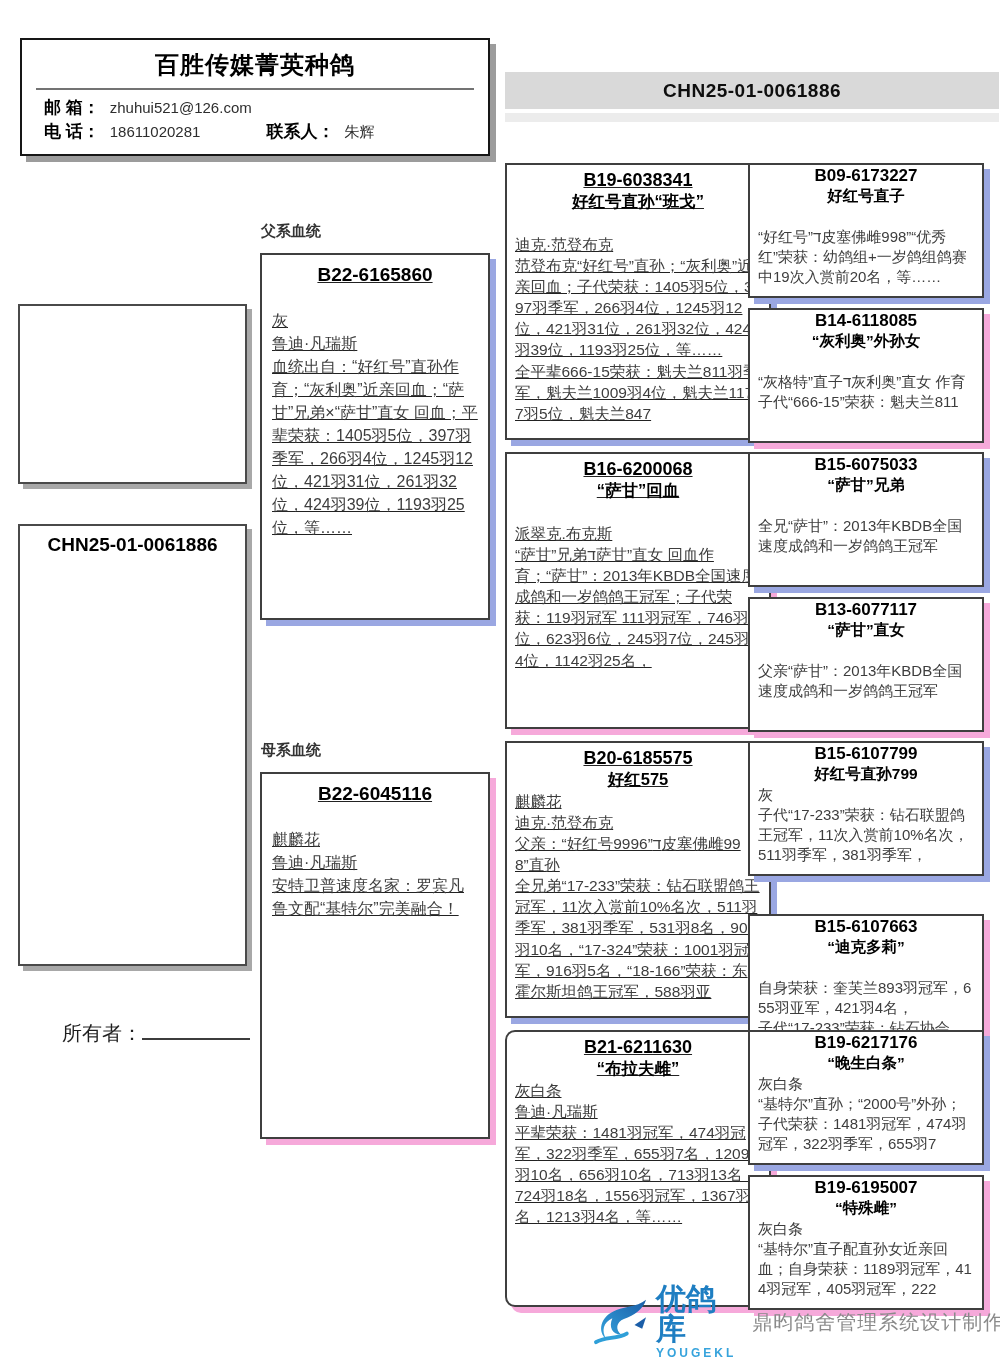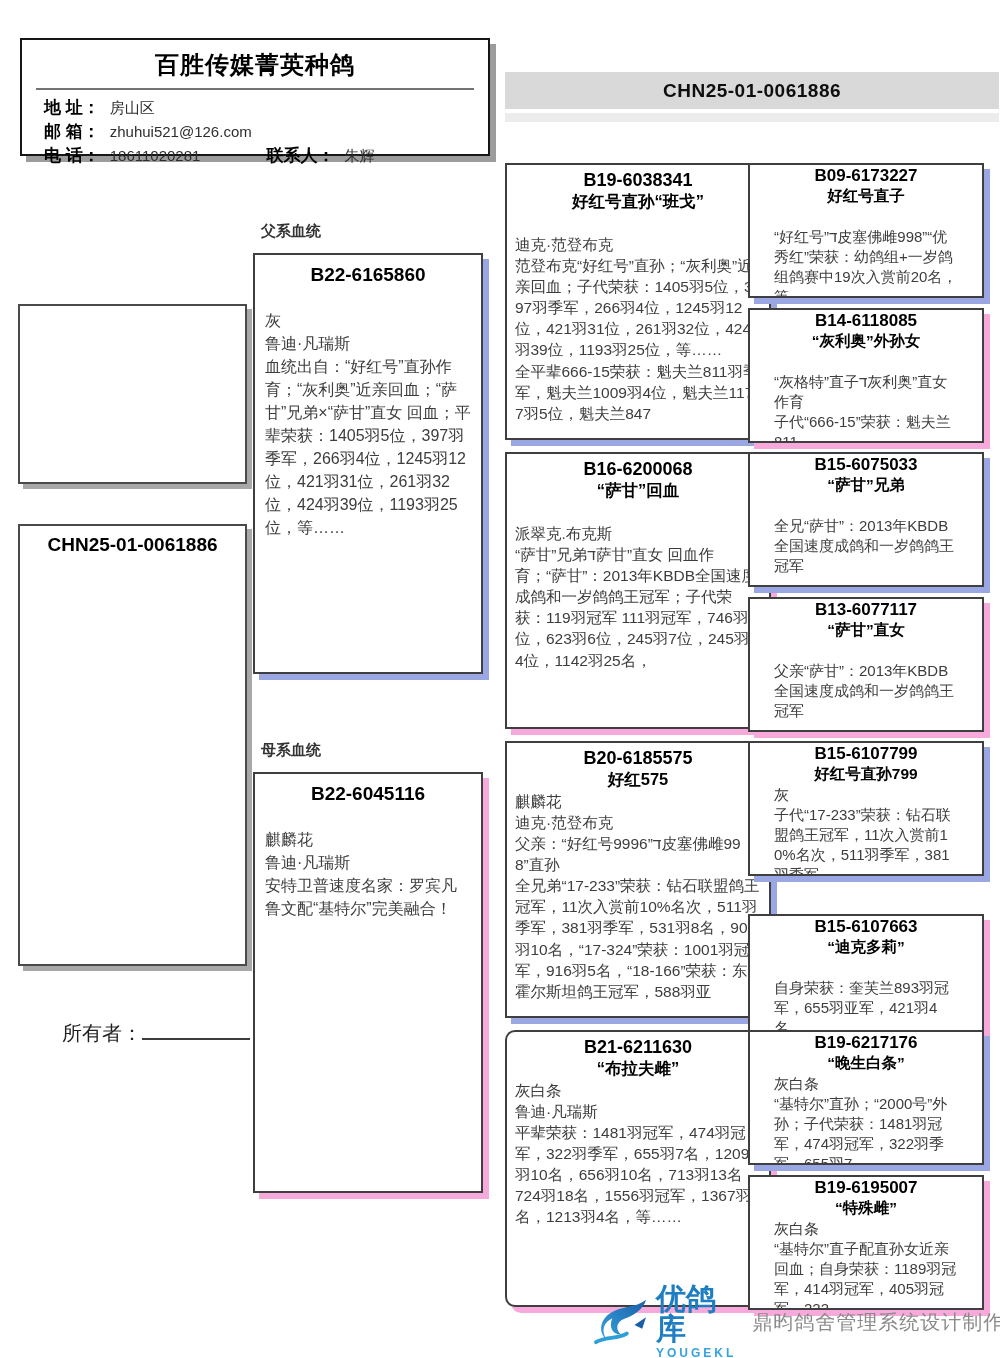--- a/index.html
+++ b/index.html
@@ -48,59 +48,56 @@
   .bird-box .body { padding:16px 12px 0 12px; font-size:16.5px; line-height:1.45; }
 
   .owner-line { position:absolute; left:62px; top:1020px; font-size:20px; color:#1f1f1f; }
   .owner-blank { display:inline-block; width:108px; height:15px; border-bottom:2px solid #3c3c3c; }
 
   .sec-label { position:absolute; font-size:15px; font-weight:bold; color:#333; }
   #sec-paternal { left:261px; top:222px; }
   #sec-maternal { left:261px; top:741px; }
 
   
-  .col2 { left:253px; width:230px; height:421px; }
+  .col2 { left:260px; width:230px; height:367px;text-decoration:underline; }
   #father-box { top:253px; }
   #mother-box { top:772px; }
   .col2 .ring { font-size:19px; margin-top:9px; }
   .col2 .body { font-size:16px; line-height:1.44; padding:0 10px; }
 
   
-  .col3 { left:505px; width:266px; height:277px; }
+  .col3 { left:505px; width:266px; height:277px;text-decoration:underline; }
   .col3 .ring { font-size:18px; margin-top:5px; }
   .col3 .name { font-size:16.5px; }
   .col3 .body { font-size:15.5px; line-height:1.36; padding:0 8px; }
   #gp-0 { top:163px; } #gp-1 { top:452px; } #gp-2 { top:741px; } #gp-3 { top:1030px;border-radius:10px; }
 
   
   .col4 { left:748px; width:236px; height:135px; }
   .col4 .ring { font-size:17px; margin-top:1px; }
   .col4 .name { font-size:15.5px; }
-  .col4 .body { font-size:15px; line-height:1.33; padding:0 24px; }
+  .col4 .body { font-size:15px; line-height:1.33; padding:0 8px; }
   #ggp-0 { top:163px; } #ggp-1 { top:308px; } #ggp-2 { top:452px; } #ggp-3 { top:597px; }
   #ggp-4 { top:741px; } #ggp-5 { top:914px; } #ggp-6 { top:1030px; } #ggp-7 { top:1175px; }
 
   
   .footer { position:absolute; left:592px; top:1292px; width:408px; height:60px; display:flex; align-items:center; }
   .logo-icon { width:58px; height:52px; flex:0 0 auto; }
   .logo-text-wrap { margin-left:6px; display:flex; flex-direction:column; align-items:center; }
   .logo-cn { font-size:30px; font-weight:bold; color:var(--logo-blue,#1e7ec2); line-height:30px; }
   .logo-en { font-size:12px; letter-spacing:3px; color:#36a3dc; font-weight:bold; margin-top:2px; }
   .credit { font-size:20px; color:#8a8a8a; margin-left:16px; letter-spacing:1px; white-space:nowrap; }
 </style>
 </head>
 <body>
 
 <div class="header-box">
   <div class="header-title">百胜传媒菁英种鸽</div>
   <hr class="header-rule">
   <div class="header-rows">
-    <div class="header-row">
-      <span class="hlabel">地 址：</span><span>房山区</span>
-    </div>
     <div class="header-row">
       <span class="hlabel">邮 箱：</span><span>zhuhui521@126.com</span>
     </div>
     <div class="header-row">
       <span class="hlabel">电 话：</span><span>18611020281</span>
       <span class="hlabel contact">联系人：</span><span>朱辉</span>
     </div>
   </div>
 </div>
 

